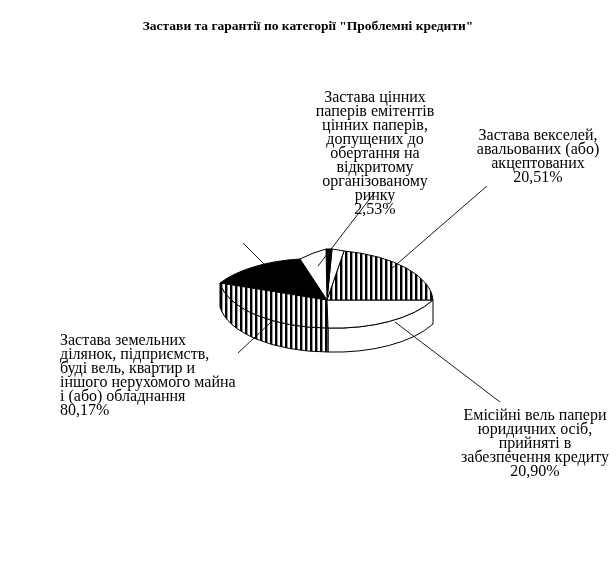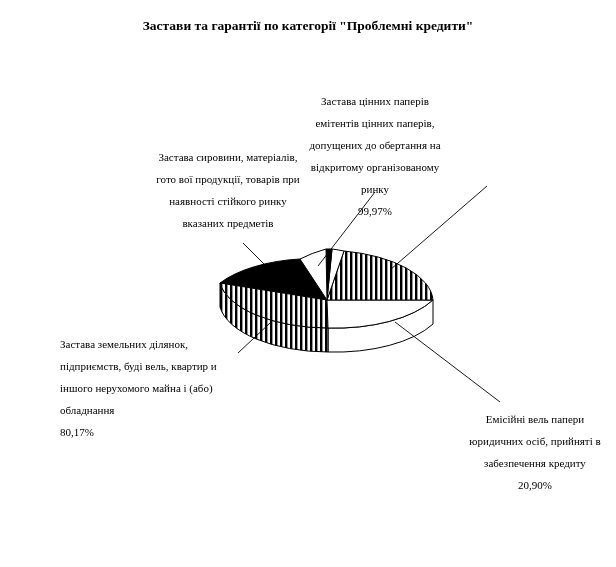--- a/index.html
+++ b/index.html
@@ -37,22 +37,22 @@
   .pie-svg {
     position: absolute;
     left: 0;
     top: 0;
     width: 616px;
     height: 567px;
   }
   .callout {
     position: absolute;
     font-family: "Liberation Serif", serif;
-    font-size: 11px;
-    line-height: 22px;
+    font-size: 16px;
+    line-height: 14px;
   }
   .callout .pct {
     display: block;
   }
 
   
   .lbl-securities {           
     left: 300px;
     top: 90px;
     width: 150px;
@@ -138,31 +138,34 @@
       <path d="M 500 402 L 395 322"></path>
 
       <path d="M 238 353 L 270 323"></path>
 
       <path d="M 243 243 L 272 272"></path>
     </g>
   </svg>
 
   <div class="callout lbl-securities">
     <span>Застава цінних паперів емітентів цінних паперів, допущених до обертання на відкритому організованому ринку</span>
-    <span class="pct">99,97%</span>
+    <span class="pct">2,53%</span>
   </div>
 
+  <div class="callout lbl-bills">
+    <span>Застава векселей, авальованих (або) акцептованих</span>
+    <span class="pct">20,51%</span>
+  </div>
 
   <div class="callout lbl-emission">
     <span>Емісійні вель папери юридичних осіб, прийняті в забезпечення кредиту</span>
     <span class="pct">20,90%</span>
   </div>
 
   <div class="callout lbl-land">
     <span>Застава земельних ділянок, підприємств, буді вель, квартир и іншого нерухомого майна і (або) обладнання</span>
     <span class="pct">80,17%</span>
   </div>
 
   <div class="callout lbl-raw">
-    <span>Застава сировини, матеріалів, гото вої продукції, товарів при наявності стійкого ринку вказаних предметів</span>
   </div>
 
 </div>
 
 </body></html>

